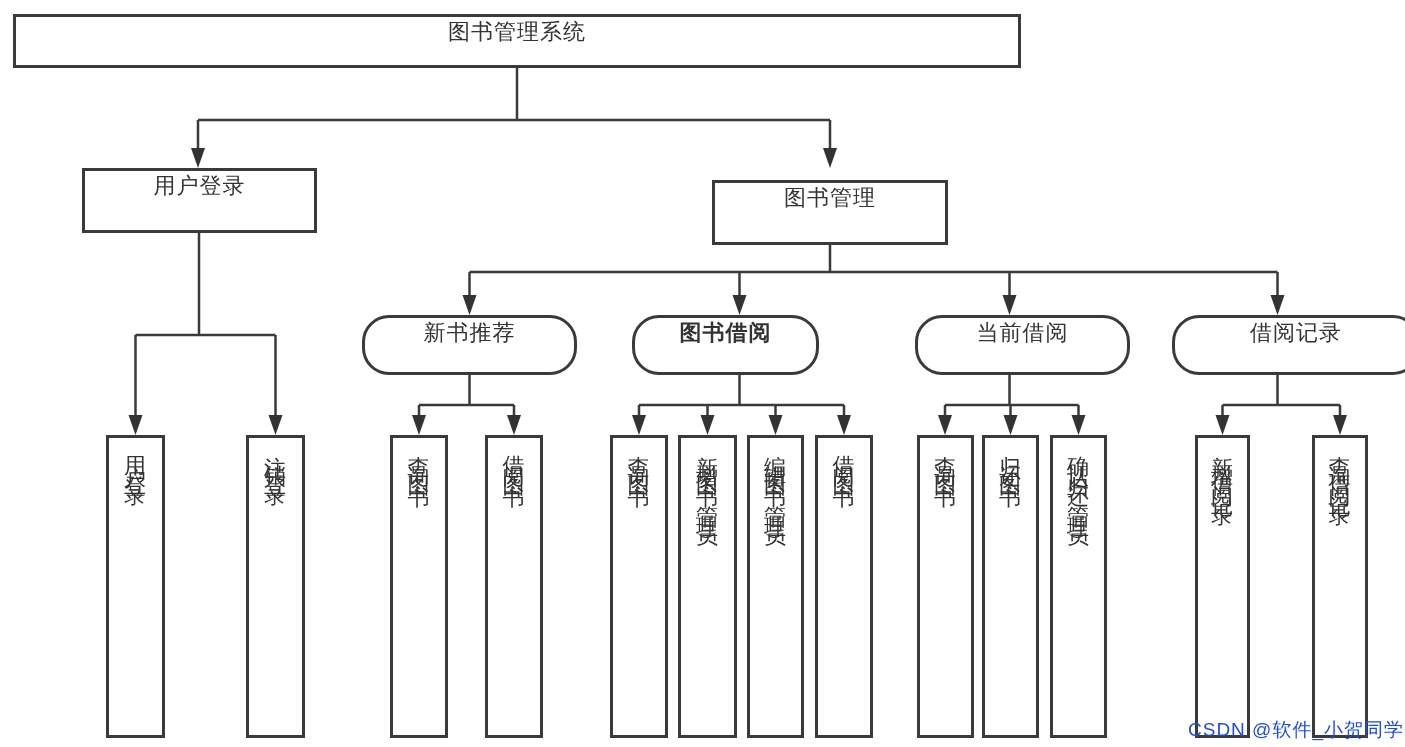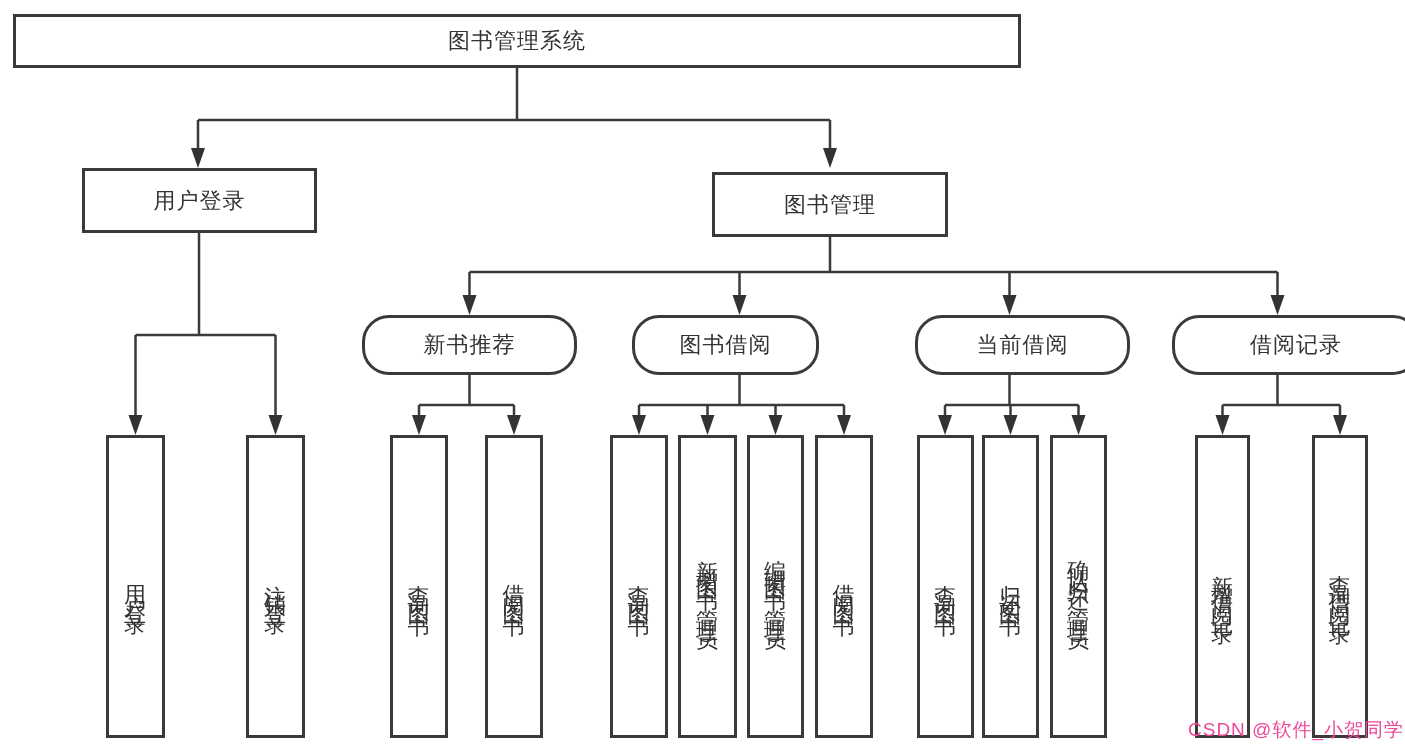--- a/index.html
+++ b/index.html
@@ -11,61 +11,61 @@
     overflow:hidden;
   }
   .wires { position:absolute; left:0; top:0; width:1405px; height:747px; }
   .box {
     position:absolute;
     box-sizing:border-box;
     border:3px solid #3a3a3a;
     background:#ffffff;
     color:#333333;
     display:flex;
-    align-items:center;
+    align-items:flex-start;
     justify-content:center;
     text-align:center;
   }
   .box.h { font-size:22px; letter-spacing:1px; }
   .v-text {
     writing-mode:vertical-rl;
     text-orientation:mixed;
     font-size:22px;
     letter-spacing:10px;
     line-height:1.05;
     white-space:nowrap;
   }
   
   .n-root   { left:13px;   top:14px;  width:1008px; height:54px; }
   .n-login  { left:82px;   top:168px; width:235px;  height:65px; }
-  .n-mgmt   { left:712px;  top:172px; width:236px;  height:65px; }
+  .n-mgmt   { left:712px;  top:180px; width:236px;  height:65px; }
   .n-l3     { top:315px; height:60px;border-radius:27px; }
   .n-newrec { left:362px;  width:215px; }
-  .n-borrow { left:632px;  width:187px; }
+  .n-borrow { left:632px;  width:187px;font-weight:bold; }
   .n-cur    { left:902px;  width:215px;margin-left:13px; }
   .n-rec    { left:1172px; width:248px; }
   .leaf     { top:435px; height:303px; }
   .lf-a1 { left:106px;  width:59px; }
   .lf-a2 { left:246px;  width:59px; }
   .lf-b1 { left:390px;  width:58px; }
   .lf-b2 { left:485px;  width:58px; }
   .lf-c1 { left:610px;  width:58px; }
   .lf-c2 { left:678px;  width:59px; }
   .lf-c3 { left:747px;  width:57px; }
   .lf-c4 { left:815px;  width:58px; }
   .lf-d1 { left:917px;  width:57px; }
   .lf-d2 { left:982px;  width:57px; }
   .lf-d3 { left:1050px; width:57px; }
   .lf-e1 { left:1195px; width:55px; }
   .lf-e2 { left:1312px; width:56px; }
   .watermark {
     position:absolute;
     left:1188px; top:717px;
     font-size:19px;
-    color:#ec4899;
+    color:#1d4ed8;
     letter-spacing:1px;
     z-index:5;
     white-space:nowrap;
   }
 </style>
 </head>
 <body>
 
 <div class="stage">
 

